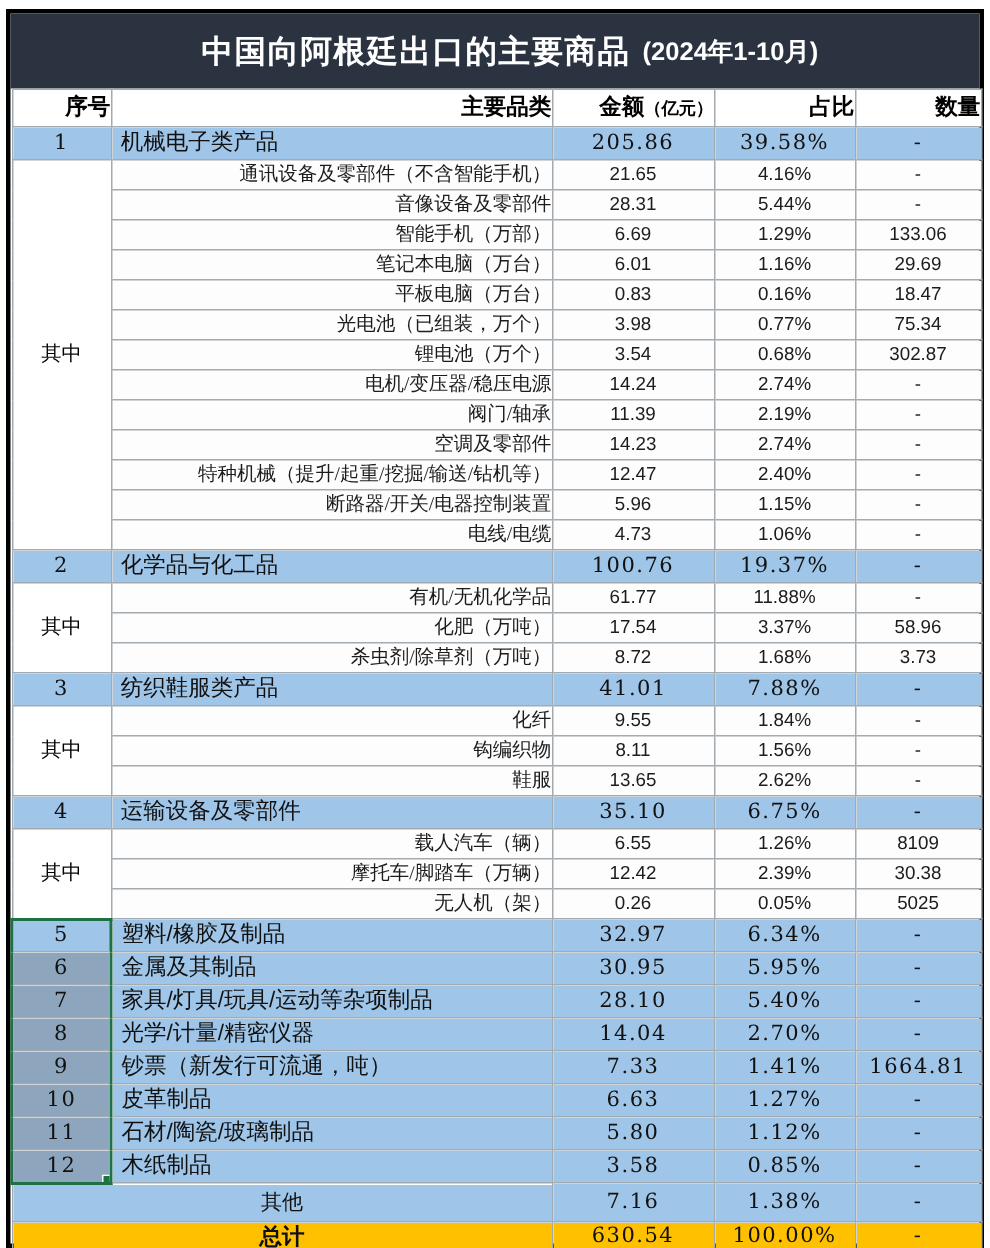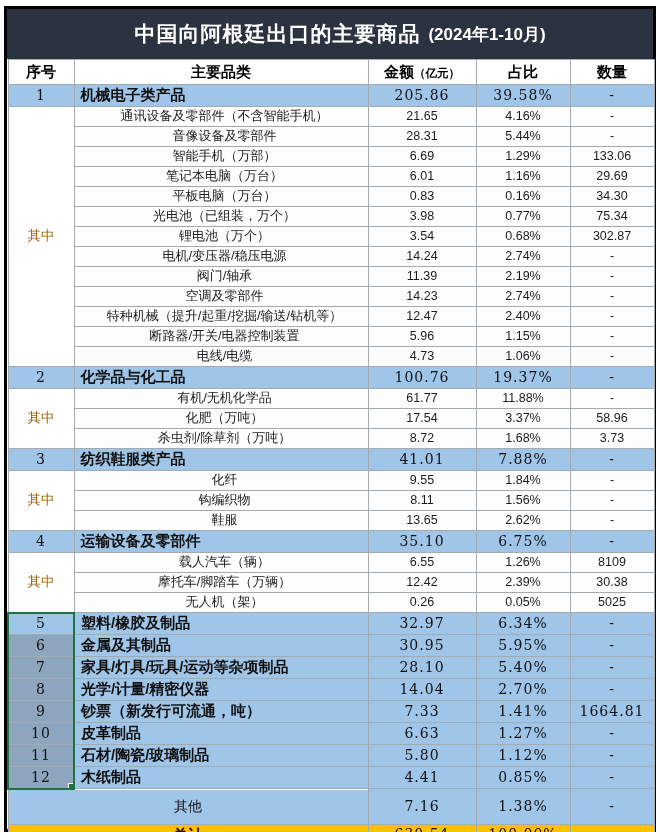--- a/index.html
+++ b/index.html
@@ -24,37 +24,37 @@
     width:646px;table-layout:fixed;border-collapse:collapse;
   }
   col.c-seq{width:66px;} col.c-name{width:294px;}
   col.c-amt{width:108px;} col.c-share{width:94px;} col.c-qty{width:84px;}
   th,td{
     border:1px solid var(--border,#a3aab0);
     padding:0;margin:0;text-align:center;vertical-align:middle;
     overflow:hidden;white-space:nowrap;position:relative;line-height:1.1;
   }
   thead tr{height:25px;}
-  thead th{background:var(--header-bg,#fff);font-size:15px;font-weight:bold;color:#000;}
+  thead th{background:var(--header-bg,#fff);font-size:15px;font-weight:bold;color:#000;text-align:right;}
   thead .unit{font-size:11.5px;font-weight:bold;}
   tr.cat{height:22px;background:var(--cat-bg,#9fc5e8);}
   tr.sub{height:20px;background:#fdfdfd;}
-  tr.other{height:36px;background:var(--cat-bg,#9fc5e8);}
+  tr.other{height:26px;background:var(--cat-bg,#9fc5e8);}
   tr.total{height:21px;background:var(--total-bg,#ffc000);}
   
-  tr.cat td.name{text-align:left;padding-left:6px;font-weight:bold;font-size:15px;}
+  tr.cat td.name{text-align:left;padding-left:6px;font-weight:normal;font-size:15px;}
   tr.cat td.seq, tr.cat td.num,
   tr.other td.num, tr.total td.num{
     font-family:"DejaVu Serif","Liberation Serif",serif;
     font-size:14px;letter-spacing:1px;
   }
   
-  tr.sub td.name{text-align:center;padding-left:7px;font-size:13px;color:#1c1c1c;}
+  tr.sub td.name{text-align:right;padding-left:7px;font-size:13px;color:#1c1c1c;font-family:Liberation Serif, serif;}
   tr.sub td.snum{font-size:12.5px;color:#1c1c1c;}
-  td.group{background:#fff;font-size:13.5px;color:#a16207;}
+  td.group{background:#fff;font-size:13.5px;color:#000000;}
   
   td.flabel{font-size:14px;}
   tr.total td.flabel{font-weight:bold;font-size:15px;}
   
   td.sel{border-left:2px solid var(--sel-green,#1e7145);border-right:2px solid var(--sel-green,#1e7145);}
   td.sel-first{border-top:2px solid var(--sel-green,#1e7145);}
   td.sel-last{border-bottom:2px solid var(--sel-green,#1e7145);}
   td.sel-shaded{background:var(--sel-shade,#8ea6bd);}
   .fill-handle{
     position:absolute;right:-4px;bottom:-4px;width:7px;height:7px;
@@ -116,21 +116,21 @@
         <tr class="sub">
           <td class="name">笔记本电脑（万台）</td>
           <td class="snum">6.01</td>
           <td class="snum">1.16%</td>
           <td class="snum">29.69</td>
         </tr>
         <tr class="sub">
           <td class="name">平板电脑（万台）</td>
           <td class="snum">0.83</td>
           <td class="snum">0.16%</td>
-          <td class="snum">34.30</td>
+          <td class="snum">18.47</td>
         </tr>
         <tr class="sub">
           <td class="name">光电池（已组装，万个）</td>
           <td class="snum">3.98</td>
           <td class="snum">0.77%</td>
           <td class="snum">75.34</td>
         </tr>
         <tr class="sub">
           <td class="name">锂电池（万个）</td>
           <td class="snum">3.54</td>
@@ -296,21 +296,21 @@
         <tr class="cat">
           <td class="seq sel sel-shaded">11</td>
           <td class="name">石材/陶瓷/玻璃制品</td>
           <td class="num">5.80</td>
           <td class="num">1.12%</td>
           <td class="num">-</td>
         </tr>
         <tr class="cat">
           <td class="seq sel sel-shaded sel-last">12<span class="fill-handle"></span></td>
           <td class="name">木纸制品</td>
-          <td class="num">4.41</td>
+          <td class="num">3.58</td>
           <td class="num">0.85%</td>
           <td class="num">-</td>
         </tr>
         <tr class="other">
           <td class="flabel" colspan="2">其他</td>
           <td class="num">7.16</td>
           <td class="num">1.38%</td>
           <td class="num">-</td>
         </tr>
         <tr class="total">

